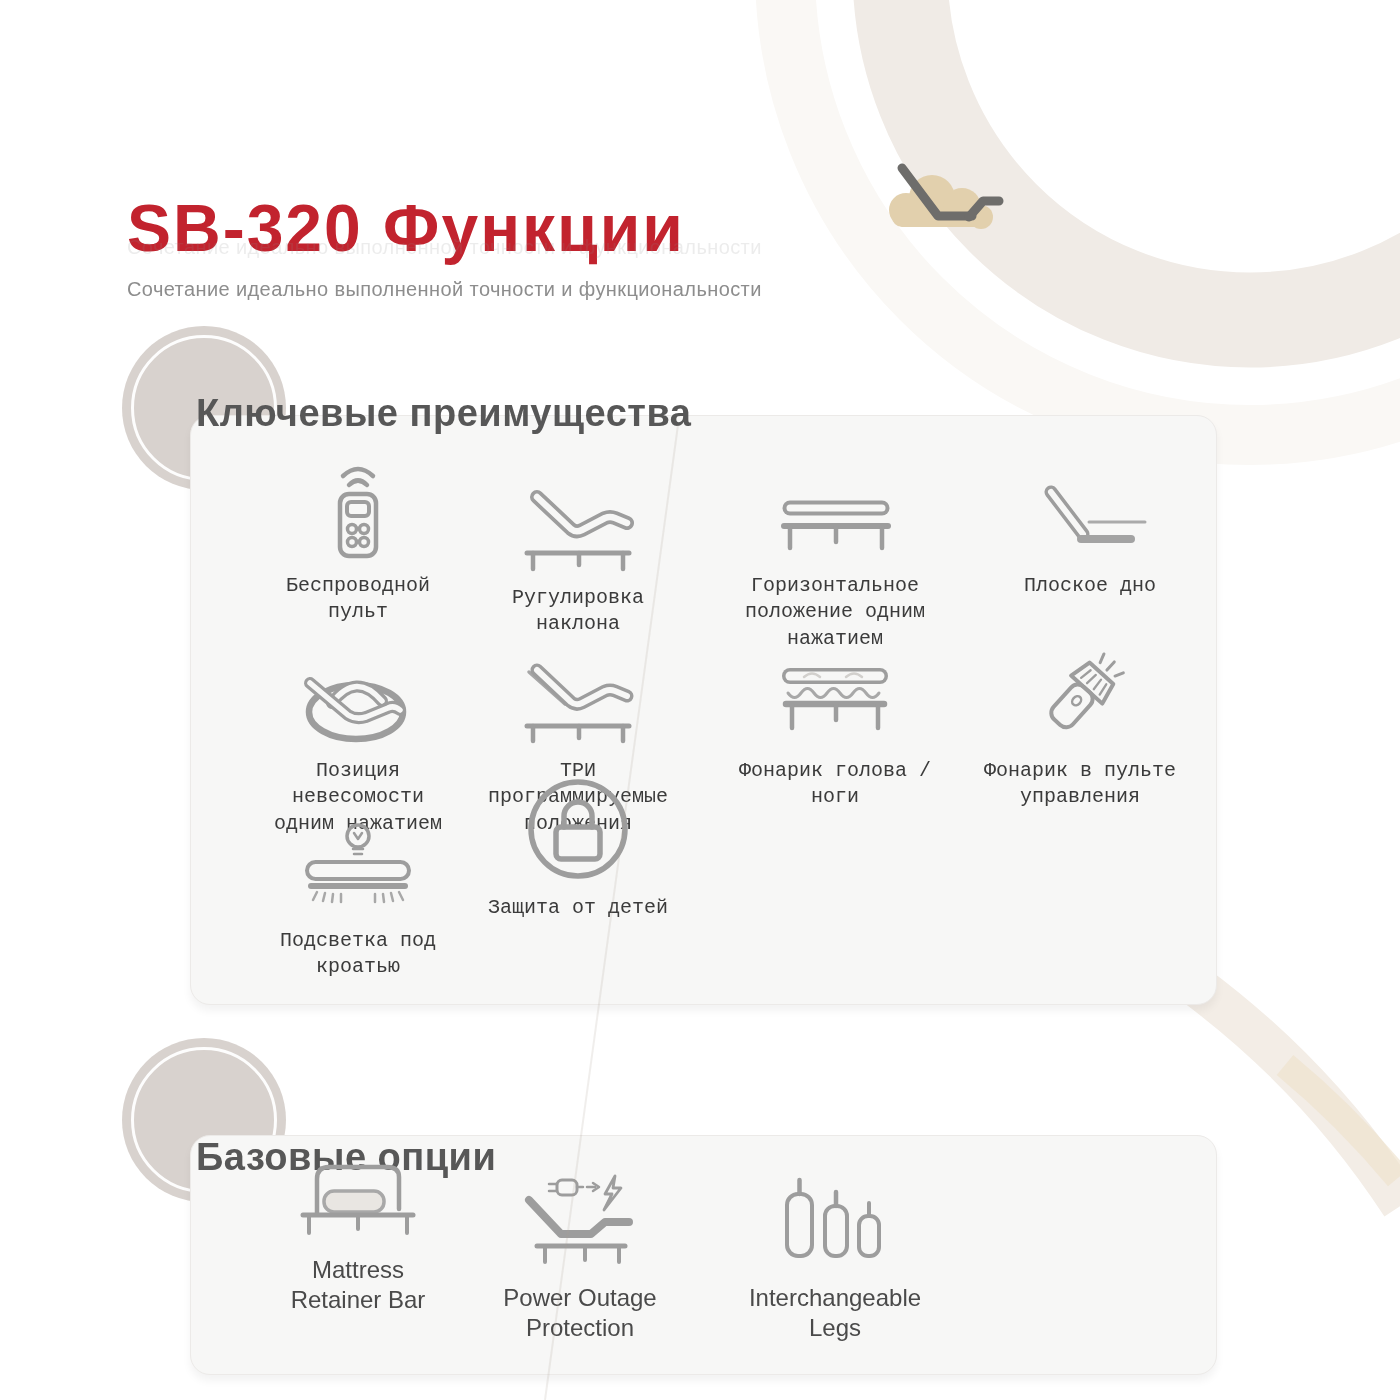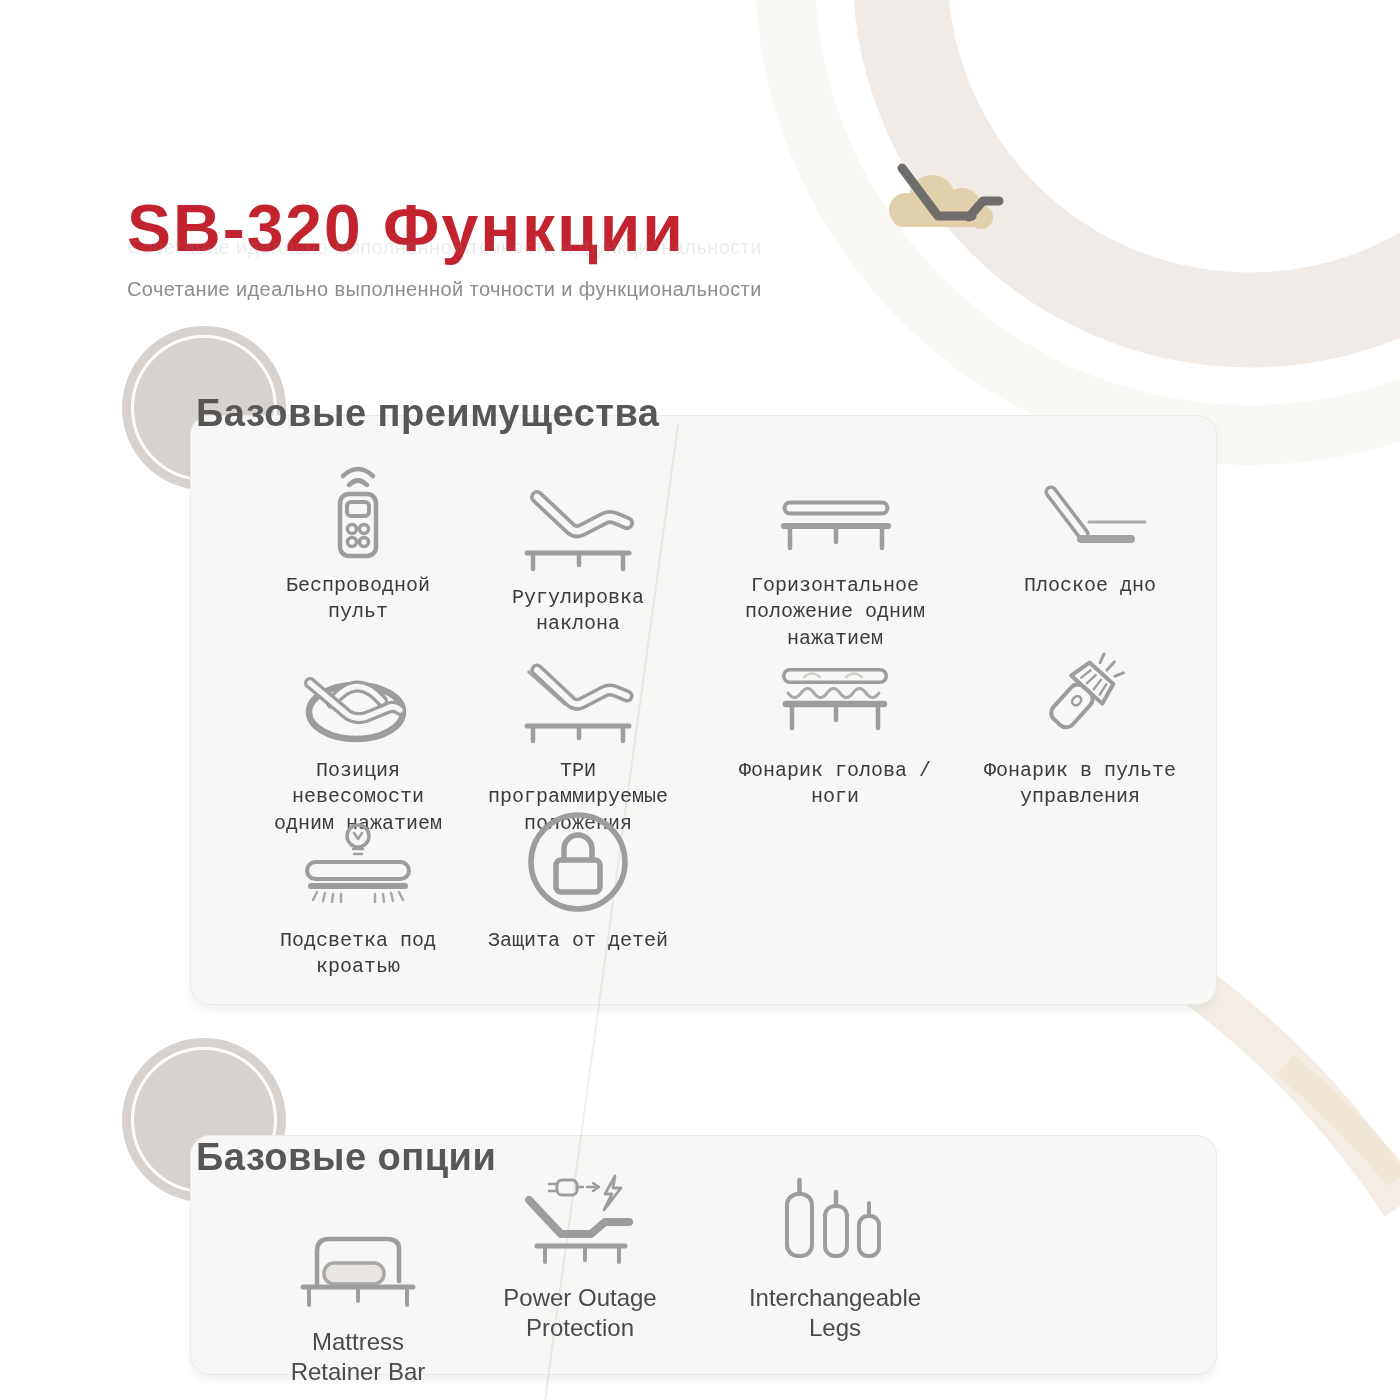--- a/index.html
+++ b/index.html
@@ -74,21 +74,21 @@
       <path d="M30 8 L66 56 L100 56"></path>
       <path d="M97 57 L111 41 L127 41"></path>
     </g>
   </svg>
 </div>
 
 <div class="subtitle-ghost">Сочетание идеально выполненной точности и функциональности</div>
 <p class="subtitle">Сочетание идеально выполненной точности и функциональности</p>
 
 <div class="disc disc1"></div>
-<h2 class="section-heading sh1">Базовые преимущества</h2>
+<h2 class="section-heading sh1">Ключевые преимущества</h2>
 <div class="card card1"></div>
 
 <div class="cell h108" style="left:238px;top:452px;">
   <div class="icwrap">
     <svg width="70" height="106" viewBox="0 0 70 106" fill="none" stroke="#9d9d9d" stroke-linecap="round" stroke-linejoin="round">
       <path d="M20 22 Q35 8 50 22" stroke-width="4.5"></path>
       <path d="M26 31 Q35 22 44 31" stroke-width="4.5"></path>
       <rect x="17" y="40" width="36" height="62" rx="9" stroke-width="4.5"></rect>
       <rect x="24" y="48" width="22" height="14" rx="4" stroke-width="4"></rect>
       <circle cx="29" cy="75" r="4.5" stroke-width="3.5"></circle>
@@ -212,36 +212,36 @@
       <g stroke="#a8a8a8" stroke-width="2.5">
         <path d="M24 72 L20 80 M32 73 L30 81 M40 74 L39 82 M48 74 L48 82"></path>
         <path d="M82 74 L82 82 M90 74 L91 82 M98 73 L100 81 M106 72 L110 80"></path>
       </g>
     </svg>
   </div>
   <div class="lbl">Подсветка под
 кроатью</div>
 </div>
 
-<div class="cell h100" style="left:458px;top:815px;">
+<div class="cell h100" style="left:458px;top:782px;">
   <div class="icwrap">
     <svg width="105" height="105" viewBox="0 0 105 105" fill="none" stroke="#9d9d9d" stroke-linecap="round" stroke-linejoin="round">
       <circle cx="52" cy="52" r="47" stroke-width="5.5"></circle>
       <path d="M38 50 V39 a14 14 0 0 1 28 0 V50" stroke-width="5.5"></path>
       <rect x="30" y="50" width="44" height="32" rx="5" stroke-width="5.5"></rect>
     </svg>
   </div>
   <div class="lbl">Защита от детей</div>
 </div>
 
 <div class="disc disc2"></div>
 <h2 class="section-heading sh2">Базовые опции</h2>
 <div class="card card2"></div>
 
-<div class="cell h100" style="left:238px;top:1212px;">
+<div class="cell h100" style="left:238px;top:1140px;">
   <div class="icwrap">
     <svg width="130" height="95" viewBox="0 0 130 95" fill="none" stroke="#9d9d9d" stroke-linecap="round" stroke-linejoin="round">
       <path d="M24 68 V34 Q24 22 36 22 H94 Q106 22 106 32 V64" stroke-width="4.5"></path>
       <rect x="31" y="46" width="60" height="21" rx="10" fill="#e9e6e2" stroke="#a8a8a8" stroke-width="3.5"></rect>
       <path d="M10 70 H120" stroke-width="5"></path>
       <path d="M16 70 V88 M65 70 V84 M114 70 V88" stroke-width="4"></path>
     </svg>
   </div>
   <div class="lbl-en">Mattress
 Retainer Bar</div>

